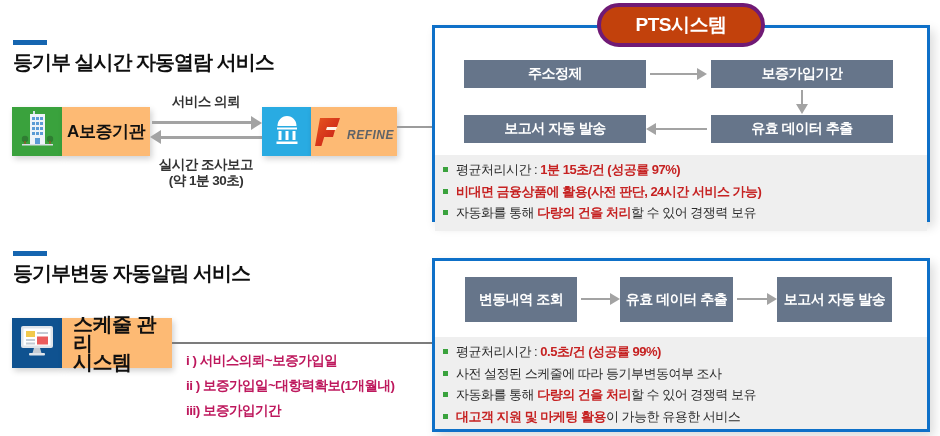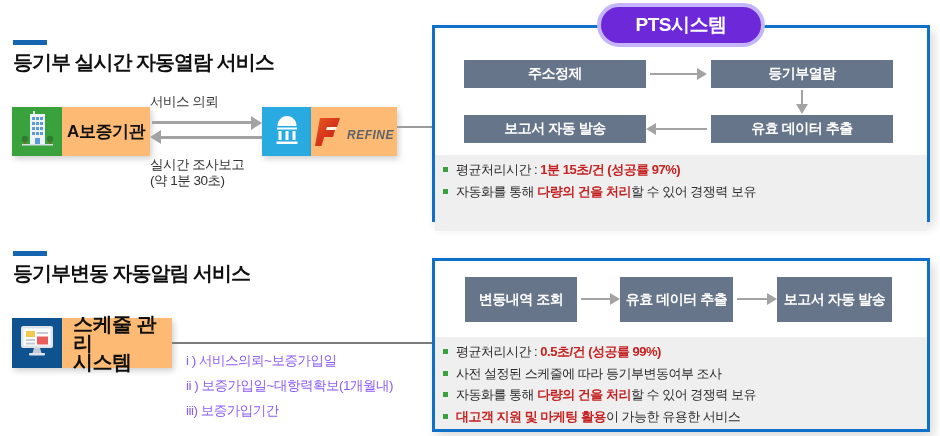--- a/index.html
+++ b/index.html
@@ -20,39 +20,39 @@
   .shaft-v { position:absolute; background:#a3a3a3; }
   .head-r { position:absolute; width:0; height:0; border-top:6px solid transparent;
             border-bottom:6px solid transparent; border-left:10px solid #a3a3a3; }
   .head-l { position:absolute; width:0; height:0; border-top:6px solid transparent;
             border-bottom:6px solid transparent; border-right:10px solid #a3a3a3; }
   .head-d { position:absolute; width:0; height:0; border-left:6px solid transparent;
             border-right:6px solid transparent; border-top:10px solid #a3a3a3; }
   .big.head-r { border-top-width:7px; border-bottom-width:7px; border-left-width:11px; }
   .big.head-l { border-top-width:7px; border-bottom-width:7px; border-right-width:11px; }
 
-  .arrow-label { position:absolute; width:112px; text-align:left; font-size:13.5px;
-                 color:#333; letter-spacing:-0.5px; }
+  .arrow-label { position:absolute; width:112px; text-align:center; font-size:13.5px;
+                 color:#333; letter-spacing:-0.5px;font-weight:bold; }
 
   .frame { position:absolute; border:3px solid #0e70c8; background:#fff;
            box-shadow:4px 5px 10px rgba(0,0,0,.14); }
-  .pill  { position:absolute; background:#6d28d9; border:4px solid #c4b5fd; border-radius:23px;
+  .pill  { position:absolute; background:#c2410c; border:4px solid #701a75; border-radius:23px;
            display:flex; align-items:center; justify-content:center;
            color:#fff; font-weight:bold; font-size:19px; letter-spacing:-0.5px;
            z-index:5; }
   .flow-box { position:absolute; background:#66758a; color:#fff; font-weight:bold;
               font-size:14px; letter-spacing:-0.5px; display:flex; align-items:center;
               justify-content:center; }
   .info-panel { position:absolute; background:#efefef; padding:7px 0 0 8px; }
   .bullet-line { display:flex; align-items:center; font-size:13px; color:#2b2b2b;
                  letter-spacing:-0.5px; margin-bottom:6.5px; line-height:15px; }
   .sq { width:5px; height:5px; background:#3aa23d; margin-right:8px; flex-shrink:0; }
   .red { color:#c62222; font-weight:bold; }
 
-  .schedule-list { position:absolute; font-size:13.5px; color:#8b5cf6; letter-spacing:-0.5px; }
+  .schedule-list { position:absolute; font-size:13.5px; color:#be185d; letter-spacing:-0.5px;font-weight:bold; }
   .schedule-list div { margin-bottom:7px; }
 
   .entity-label-2line { flex-direction:column; align-items:flex-start; justify-content:center;
                         padding-left:11px; font-size:20px; line-height:19px; letter-spacing:-0.5px; }
   .refine-wrap { display:flex; align-items:flex-end; justify-content:space-between; gap:6px; }
   .refine-text { font-size:12px; font-weight:bold; font-style:italic; color:#5f6368;
                  letter-spacing:0.5px; padding-bottom:6px; }
 </style>
 </head>
 <body>
@@ -125,35 +125,39 @@
       <span class="refine-text">REFINE</span>
     </span>
   </div>
 
   <div class="shaft-h" style="left:397px; top:126px; width:35px; height:2px; background:#9c9c9c;"></div>
 
   <div class="frame" style="left:432px; top:25px; width:498px; height:197px;"></div>
   <div class="pill" style="left:597px; top:3px; width:168px; height:44px;">PTS시스템</div>
 
   <div class="flow-box" style="left:464px; top:60px; width:182px; height:28px;">주소정제</div>
-  <div class="flow-box" style="left:711px; top:60px; width:182px; height:28px;">등기부열람</div>
+  <div class="flow-box" style="left:711px; top:60px; width:182px; height:28px;">보증가입기간</div>
   <div class="flow-box" style="left:711px; top:115px; width:182px; height:28px;">유효 데이터 추출</div>
   <div class="flow-box" style="left:464px; top:115px; width:182px; height:28px;">보고서 자동 발송</div>
 
   <div class="shaft-h" style="left:650px; top:73px; width:47px; height:2px;"></div>
   <div class="head-r" style="left:697px; top:68px;"></div>
   <div class="shaft-v" style="left:801px; top:90px; width:2px; height:14px;"></div>
   <div class="head-d" style="left:796px; top:104px;"></div>
   <div class="shaft-h" style="left:656px; top:128px; width:51px; height:2px;"></div>
   <div class="head-l" style="left:646px; top:123px;"></div>
 
   <div class="info-panel" style="left:435px; top:155px; width:492px; height:76px;">
     <div class="bullet-line">
       <span class="sq"></span>
       <span><span>평균처리시간 : </span><span class="red">1분 15초/건 (성공률 97%)</span><span></span></span>
+    </div>
+    <div class="bullet-line">
+      <span class="sq"></span>
+      <span><span></span><span class="red">비대면 금융상품에 활용(사전 판단, 24시간 서비스 가능)</span><span></span></span>
     </div>
     <div class="bullet-line">
       <span class="sq"></span>
       <span><span>자동화를 통해 </span><span class="red">다량의 건을 처리</span><span>할 수 있어 경쟁력 보유</span></span>
     </div>
   </div>
 
   <div class="abs accent-bar" style="left:13px; top:251px;"></div>
   <div class="abs sec-title" style="left:13px; top:260px;">등기부변동 자동알림 서비스</div>
 

